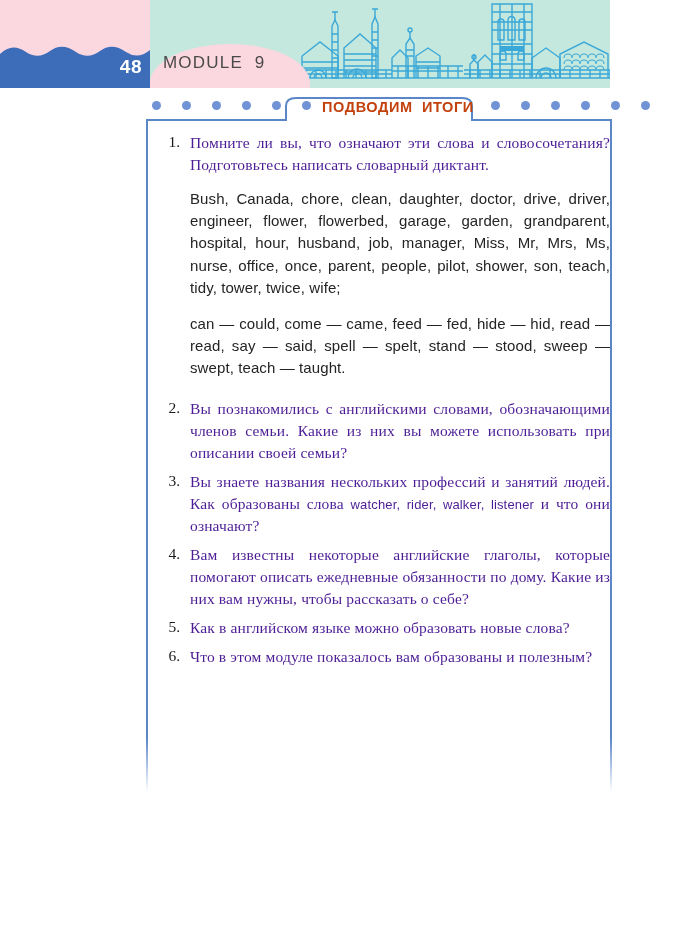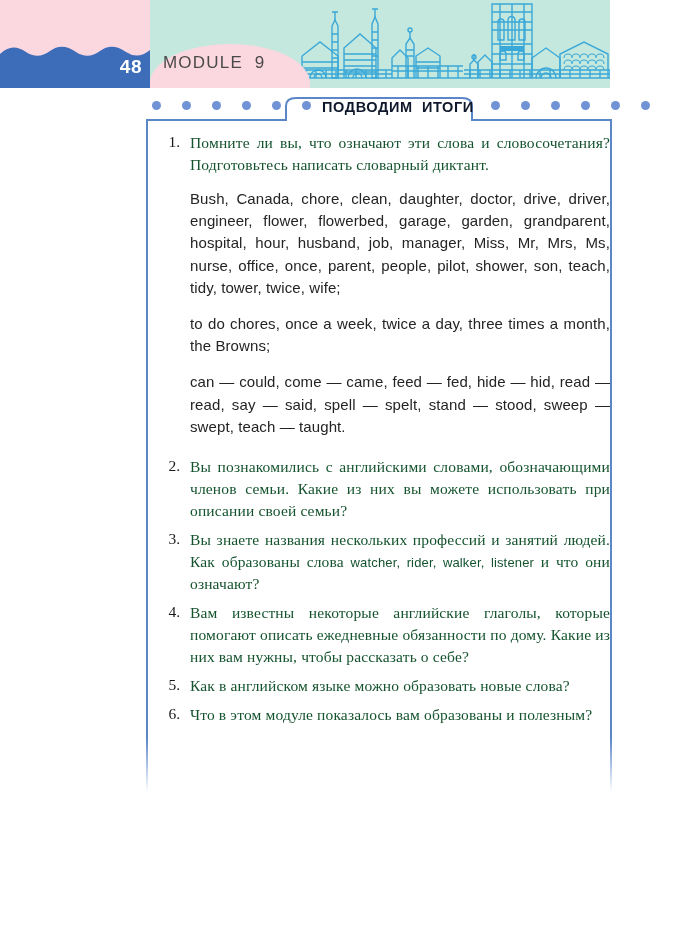--- a/index.html
+++ b/index.html
@@ -66,21 +66,21 @@
   .dots-right{left:345px;}
   .dot{
     width:9px;height:9px;border-radius:50%;background:#7093d6;
   }
   .tab-shape{
     position:absolute;left:0;top:0;width:466px;height:28px;
   }
   .tab-title{
     position:absolute;left:176px;top:3px;width:150px;
     text-align:left;
-    color:#0f172a;font-family:"Liberation Sans",sans-serif;
+    color:#c2410c;font-family:"Liberation Sans",sans-serif;
     font-size:14.5px;font-weight:bold;letter-spacing:.6px;
     white-space:pre;
   }
 
   
   .frame-left,.frame-right{
     position:absolute;top:120px;width:2px;height:672px;
     background:linear-gradient(to bottom,#5b87c9 0%,#5b87c9 92%,rgba(91,135,201,0) 100%);
   }
   .frame-left{left:146px;}
@@ -97,21 +97,21 @@
   .ex-num{
     width:30px;flex:0 0 30px;
     font-family:"Liberation Serif",serif;
     font-size:15.5px;color:#1a1a1a;
     text-align:right;padding-right:10px;box-sizing:border-box;
     padding-top:1px;
   }
   .ex-body{flex:1 1 auto;}
   .ru{
     font-family:"Liberation Serif",serif;
-    font-size:15.5px;color:#14532d;
+    font-size:15.5px;color:#4c1d95;
     text-align:justify;
     text-align-last:left;
     line-height:1.42;
     letter-spacing:.15px;
     hyphens:manual;
   }
   .en{
     font-family:"Liberation Sans",sans-serif;
     font-size:15px;color:#242424;
     text-align:justify;
@@ -245,21 +245,20 @@
 <div class="frame-left"></div>
 <div class="frame-right"></div>
 
 <div class="content">
 
   <div class="ex">
     <div class="ex-num">1.</div>
     <div class="ex-body">
       <div class="ru">Помните ли вы, что означают эти слова и словосочетания? Подготовьтесь написать словарный диктант.</div>
       <div class="en blk-first">Bush, Canada, chore, clean, daughter, doctor, drive, driver, engineer, flower, flowerbed, garage, garden, grandparent, hospital, hour, husband, job, manager, Miss, Mr, Mrs, Ms, nurse, office, once, parent, people, pilot, shower, son, teach, tidy, tower, twice, wife;</div>
-      <div class="en blk">to do chores, once a week, twice a day, three times a month, the Browns;</div>
       <div class="en blk">can — could, come — came, feed — fed, hide — hid, read — read, say — said, spell — spelt, stand — stood, sweep — swept, teach — taught.</div>
     </div>
   </div>
 
   <div class="gap-lg"></div>
 
   <div class="ex">
     <div class="ex-num">2.</div>
     <div class="ex-body">
       <div class="ru">Вы познакомились с английскими словами, обозначающими членов семьи. Какие из них вы можете использовать при описании своей семьи?</div>

